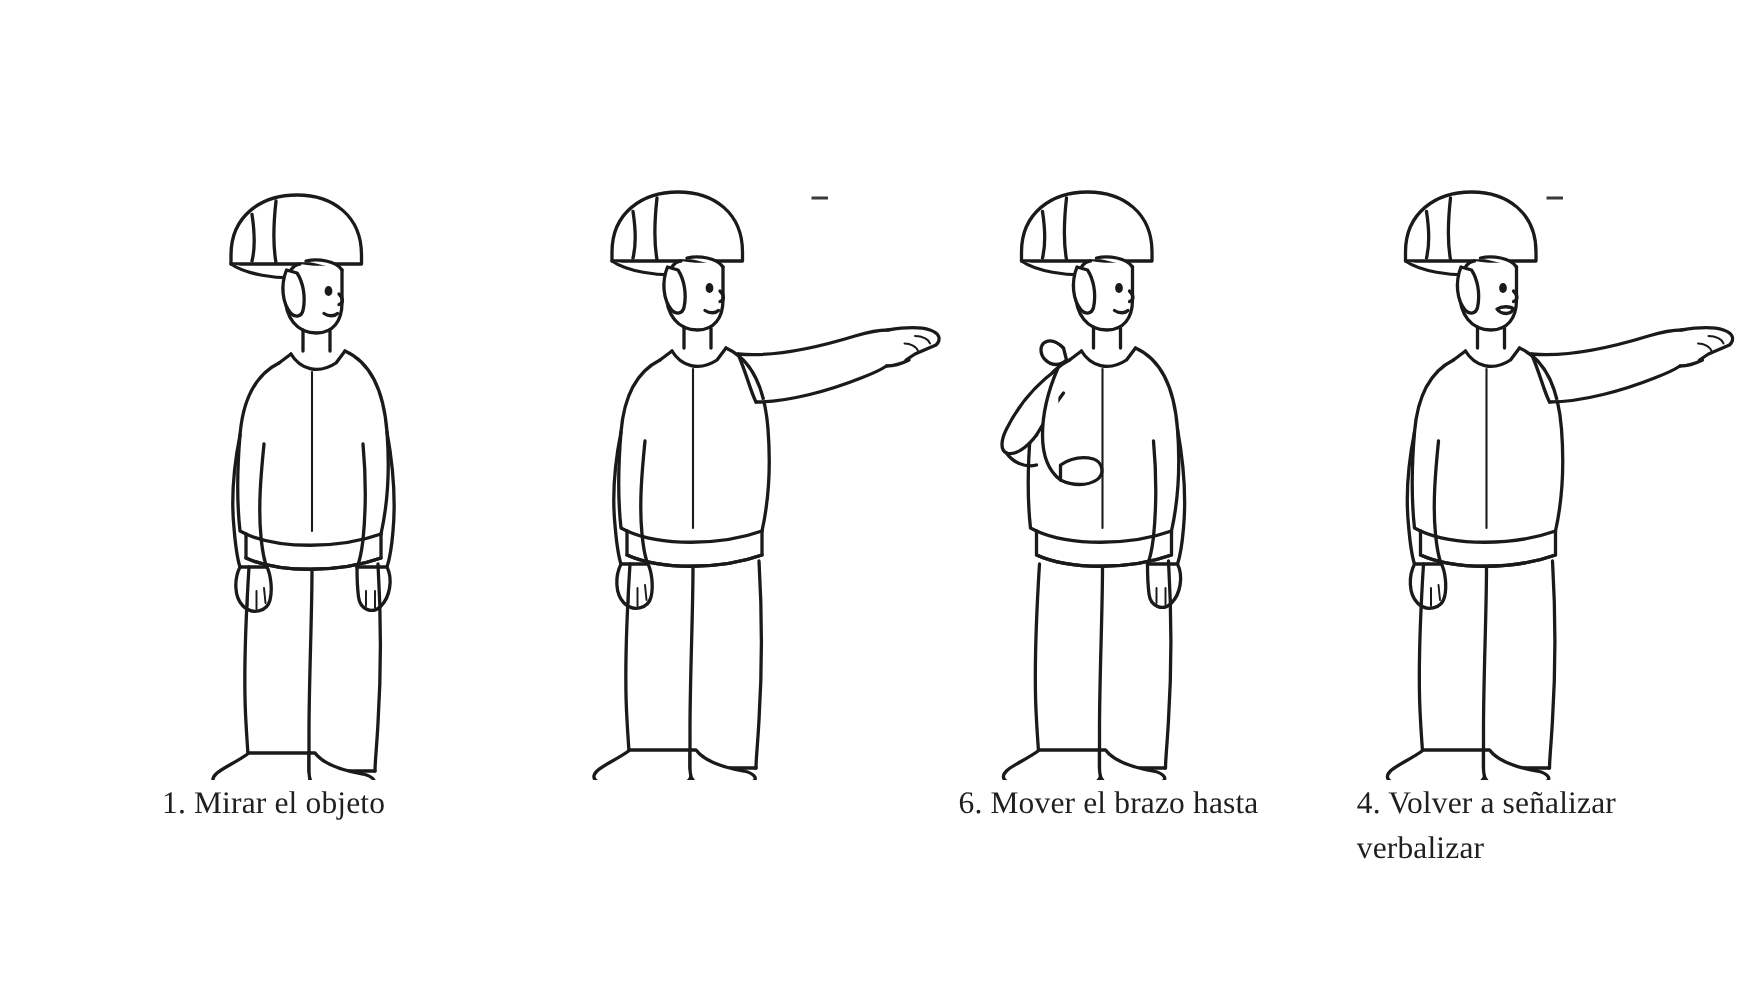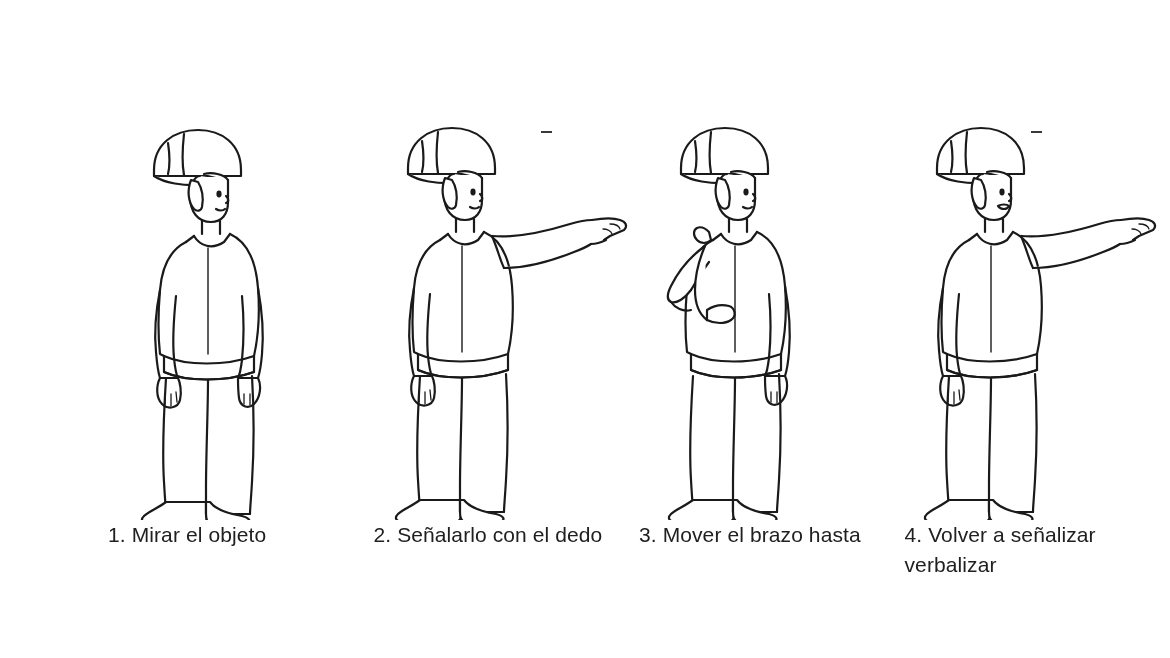--- a/index.html
+++ b/index.html
@@ -25,20 +25,21 @@
     left: 0;
     top: 0;
     width: 1170px;
     height: 658px;
     display: flex;
     flex-direction: row;
     align-items: flex-start;
     justify-content: flex-start;
     padding-left: 108px;
     box-sizing: border-box;
+    font-family: Liberation Serif, serif;
   }
   .step {
     position: relative;
     width: 294px;
     height: 658px;
     box-sizing: border-box;
   }
   .figure-wrap {
     position: absolute;
     top: 110px;
@@ -183,24 +184,20 @@
           <path d="M46 266 C44 298, 42 338, 44 370 C45 388, 46 398, 46 404"></path>
           <path d="M88 268 C88 298, 86 342, 86 376 C86 390, 86 398, 86 404"></path>
           <path d="M132 264 C134 298, 134 338, 132 370 C131 388, 130 396, 130 402"></path>
           <path d="M46 404 L86 404"></path>
           <path d="M86 402 L130 402"></path>
 
           <path d="M46 390 C38 396, 28 400, 24 404 C20 408, 22 412, 30 412 L80 412 C86 412, 88 408, 86 402 L86 390 Z" fill="#fff"></path>
           <path d="M90 390 C96 398, 110 402, 122 404 C130 406, 132 410, 126 412 L92 412 C88 412, 86 408, 86 402 L86 390 Z" fill="#fff"></path>
         </svg>
       </div>
-      <div class="caption">
-        <div>2. Señalarlo con el dedo</div>
-        <div></div>
-      </div>
     </div>
 
     <div class="step">
       <div class="figure-wrap">
         <svg width="294" height="410" viewBox="0 0 294 410" fill="none" stroke="#1a1a1a" stroke-width="2.2" stroke-linecap="round" stroke-linejoin="round">
 
           <path d="M42 58 C42 32, 62 18, 86 18 C110 18, 129 32, 129 58 L129 64 L42 64 Z" fill="#fff"></path>
           <path d="M42 64 C52 71, 72 74, 88 73" fill="#fff"></path>
           <path d="M56 31 C58 44, 58 54, 56 62"></path>
           <path d="M72 22 C70 40, 70 52, 72 63"></path>
@@ -242,21 +239,21 @@
           <path d="M96 268 C96 298, 94 342, 94 376 C94 390, 94 398, 94 404"></path>
           <path d="M140 264 C142 298, 142 338, 140 370 C139 388, 138 396, 138 402"></path>
           <path d="M54 404 L94 404"></path>
           <path d="M94 402 L138 402"></path>
 
           <path d="M54 390 C46 396, 36 400, 32 404 C28 408, 30 412, 38 412 L88 412 C94 412, 96 408, 94 402 L94 390 Z" fill="#fff"></path>
           <path d="M98 390 C104 398, 118 402, 130 404 C138 406, 140 410, 134 412 L100 412 C96 412, 94 408, 94 402 L94 390 Z" fill="#fff"></path>
         </svg>
       </div>
       <div class="caption">
-        <div>3. Mover el brazo hasta</div>
+        <div>6. Mover el brazo hasta</div>
       </div>
     </div>
 
     <div class="step">
       <div class="figure-wrap">
         <svg width="294" height="410" viewBox="0 0 294 410" fill="none" stroke="#1a1a1a" stroke-width="2.2" stroke-linecap="round" stroke-linejoin="round">
 
           <path d="M32 58 C32 32, 52 18, 76 18 C100 18, 119 32, 119 58 L119 64 L32 64 Z" fill="#fff"></path>
           <path d="M32 64 C42 71, 62 74, 78 73" fill="#fff"></path>
           <path d="M46 31 C48 44, 48 54, 46 62"></path>

